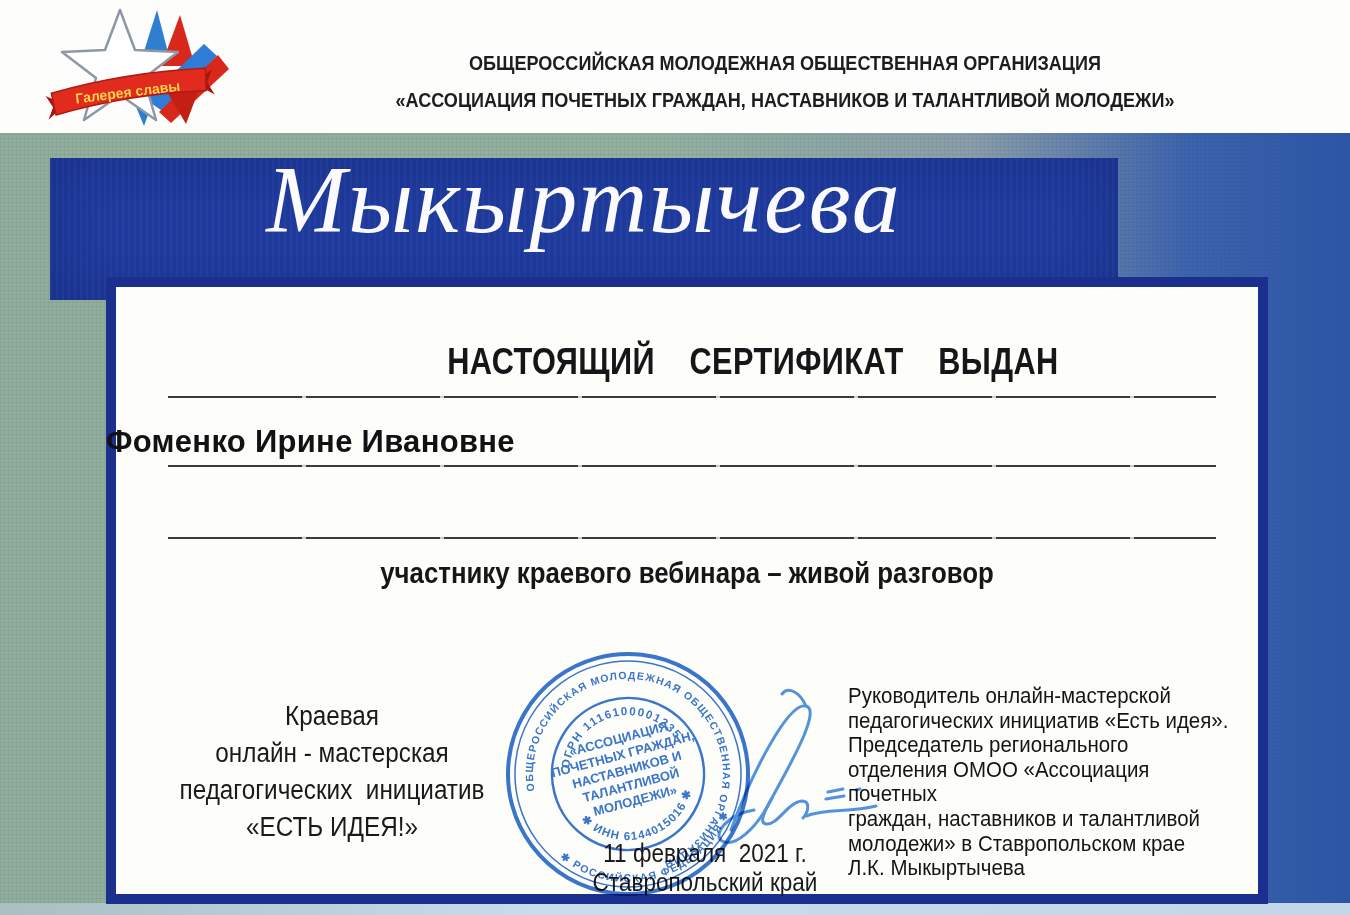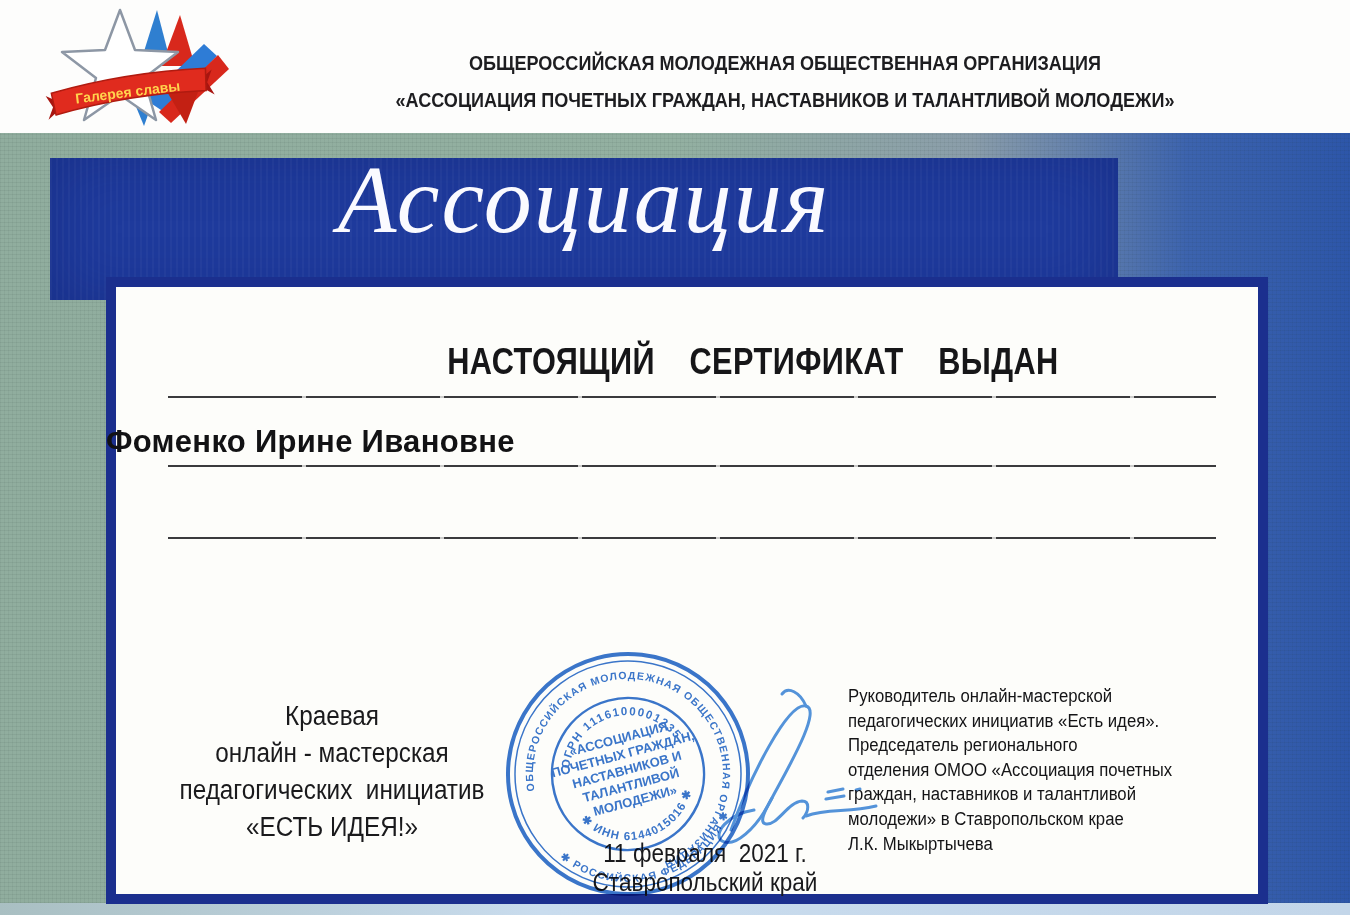--- a/index.html
+++ b/index.html
@@ -48,21 +48,21 @@
       font-weight:bold;font-size:31px;color:#121214;letter-spacing:.3px;}
 
   .desc{left:106px;width:1162px;text-align:center;font-weight:bold;font-size:30px;color:#161618;}
   .desc .cond{display:block;transform:scaleX(.86);}
   .desc1{top:556px;} .desc2{top:599px;}
 
   .left-block{left:132px;top:698px;width:400px;text-align:center;
       font-size:27px;line-height:37px;color:#1a1a1c;}
   .left-block .cond{display:block;transform:scaleX(.9);}
 
-  .right-block{left:848px;top:684px;width:410px;font-size:18px;line-height:24.6px;color:#141416;}
+  .right-block{left:848px;top:684px;width:410px;font-size:22px;line-height:24.6px;color:#141416;}
   .right-block .cond{display:block;transform:scaleX(.93);transform-origin:left top;}
 
   .date-block{left:545px;top:839px;width:320px;text-align:center;
       font-size:25px;line-height:29px;color:#1a1a1c;}
   .date-block .cond{display:block;transform:scaleX(.9);}
 
   
   .stamp{left:497px;top:643px;mix-blend-mode:multiply;opacity:.93;}
   .stamp text{fill:#2b6bc9;font-family:"Liberation Sans",sans-serif;font-weight:bold;}
   .signature{left:676px;top:680px;mix-blend-mode:multiply;}
@@ -98,34 +98,37 @@
     <div class="abs header-text">
       <span class="cond pre">ОБЩЕРОССИЙСКАЯ МОЛОДЕЖНАЯ ОБЩЕСТВЕННАЯ ОРГАНИЗАЦИЯ</span>
       <span class="cond pre">«АССОЦИАЦИЯ ПОЧЕТНЫХ ГРАЖДАН, НАСТАВНИКОВ И ТАЛАНТЛИВОЙ МОЛОДЕЖИ»</span>
     </div>
   </div>
 
   <div class="abs bg"></div>
   <div class="abs bottom-strip"></div>
 
   <div class="abs banner">
-    <div class="banner-title">Ассоциация</div>
+    <div class="banner-title">Мыкыртычева</div>
   </div>
 
   <div class="abs panel"></div>
 
   <div class="abs body-heading">
     <span class="cond pre">НАСТОЯЩИЙ  СЕРТИФИКАТ  ВЫДАН</span>
   </div>
 
   <div class="abs rule rule1"></div>
   <div class="abs recipient pre">Фоменко Ирине Ивановне</div>
   <div class="abs rule rule2"></div>
   <div class="abs rule rule3"></div>
 
+  <div class="abs desc desc1">
+    <span class="cond pre">участнику краевого вебинара – живой разговор</span>
+  </div>
 
   <div class="abs left-block">
     <span class="cond pre">Краевая</span>
     <span class="cond pre">онлайн - мастерская</span>
     <span class="cond pre">педагогических  инициатив</span>
     <span class="cond pre">«ЕСТЬ ИДЕЯ!»</span>
   </div>
 
   <div class="abs right-block">
     <span class="cond pre">Руководитель онлайн-мастерской</span>

